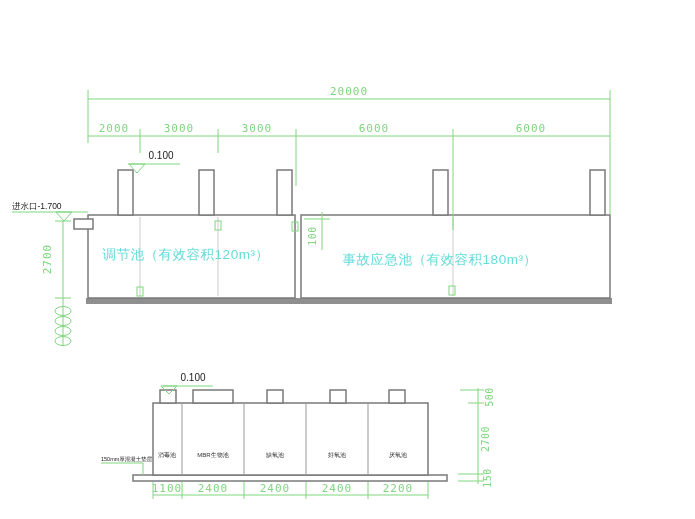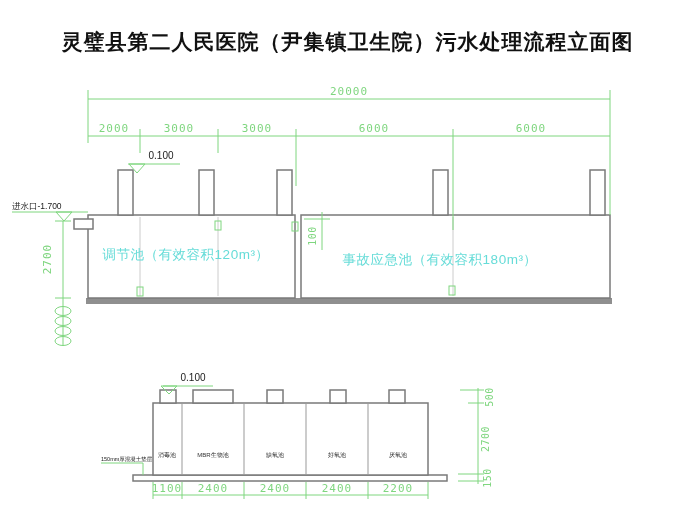--- a/index.html
+++ b/index.html
@@ -24,21 +24,20 @@
   .ol-t{stroke:#999;fill:none;stroke-width:1;}
   .thin{stroke:#ccc;stroke-width:1;fill:none;}
   .slab{fill:#8f8f8f;stroke:none;}
   .bt{fill:#1a1a1a;font-family:"Liberation Sans",sans-serif;}
 </style>
 </head>
 <body>
 
 <div id="stage">
 
-  <div id="title">灵璧县第二人民医院（尹集镇卫生院）污水处理流程立面图</div>
 
   <svg width="695" height="519" viewBox="0 0 695 519">
 
     <g>
 
       <g>
         <rect x="86" y="298" width="526" height="6" class="slab"></rect>
         <rect x="88" y="215" width="207" height="83" class="ol"></rect>
         <rect x="301" y="215" width="309" height="83" class="ol"></rect>
         <line x1="140" y1="217" x2="140" y2="296" class="thin"></line>

